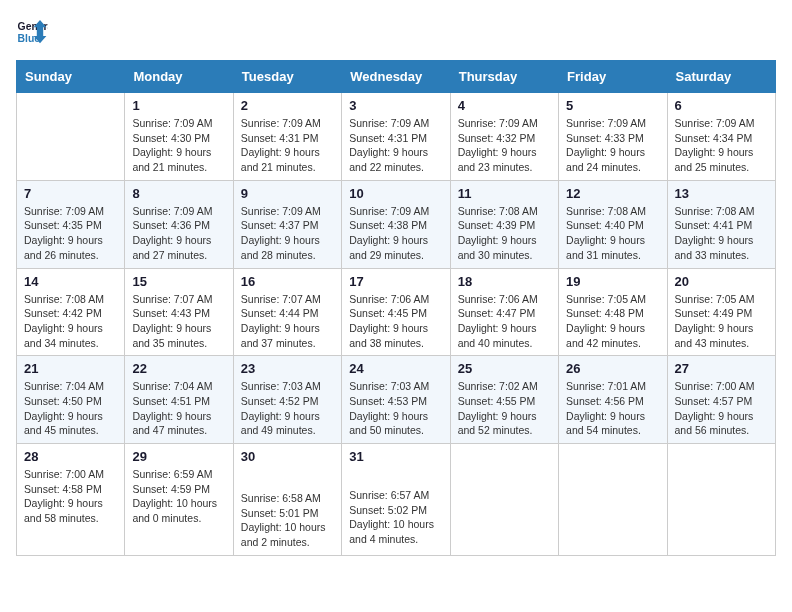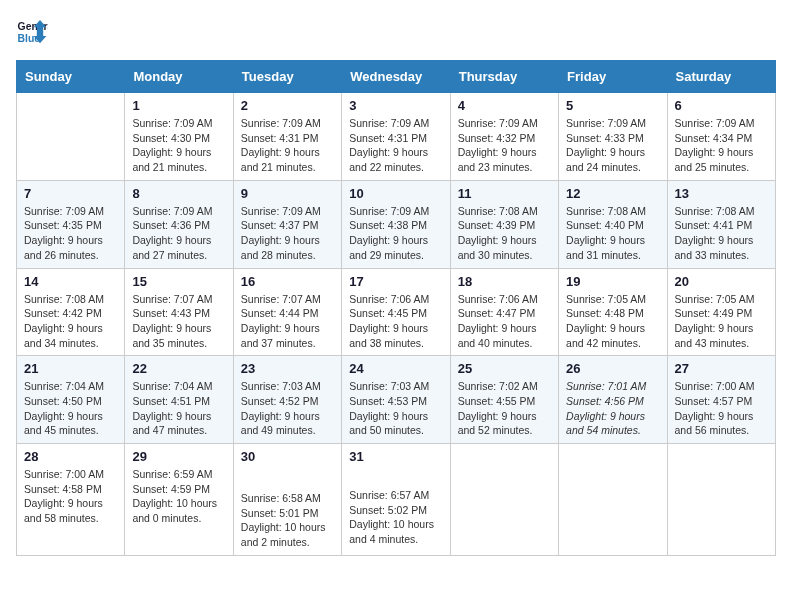--- a/index.html
+++ b/index.html
@@ -290,21 +290,21 @@
         </td>
         <td>
           <span class="day-num">25</span>
           <div class="day-info" style="white-space: pre-line;">Sunrise: 7:02 AM
 Sunset: 4:55 PM
 Daylight: 9 hours
 and 52 minutes.</div>
         </td>
         <td>
           <span class="day-num">26</span>
-          <div class="day-info" style="white-space: pre-line; font-style: italic;">Sunrise: 7:01 AM
+          <div class="day-info" style="white-space: pre-line;">Sunrise: 7:01 AM
 Sunset: 4:56 PM
 Daylight: 9 hours
 and 54 minutes.</div>
         </td>
         <td>
           <span class="day-num">27</span>
           <div class="day-info" style="white-space: pre-line;">Sunrise: 7:00 AM
 Sunset: 4:57 PM
 Daylight: 9 hours
 and 56 minutes.</div>

